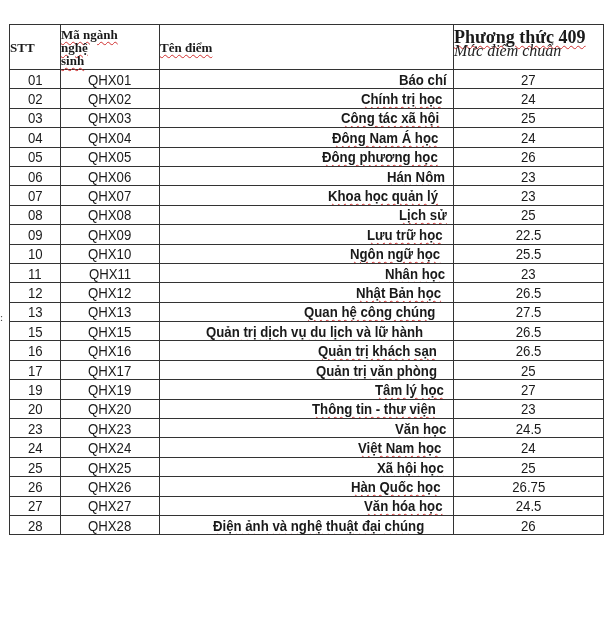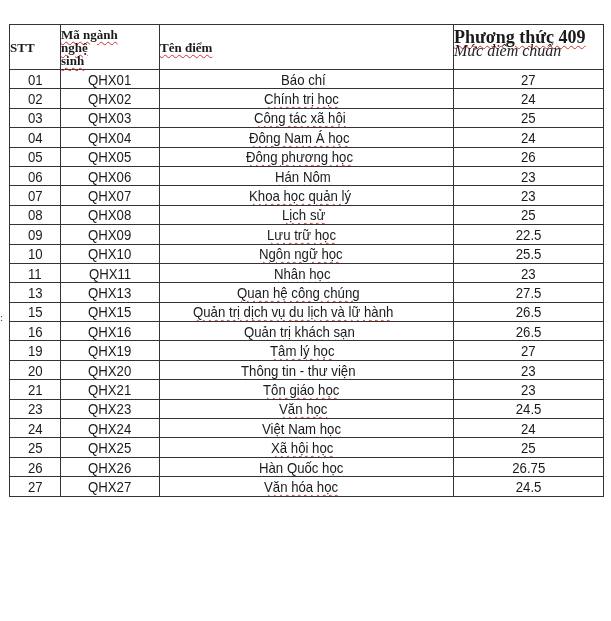--- a/index.html
+++ b/index.html
@@ -20,21 +20,21 @@
   .hdr-code { font-size: 13px; line-height: 12px; }
   .hdr-score-main { display: block; font-size: 18px; line-height: 14px; margin-top: -8px; }
   .hdr-score-sub { display: block; font-style: italic; font-weight: normal; font-size: 16px;
                    line-height: 13px; color: #222; }
   .spell { text-decoration: underline wavy #d03030; text-decoration-thickness: 1px;
            text-underline-offset: 2px; }
   table.scores tbody td { height: 18.4px; font-size: 15px; line-height: 17px;
                           font-family: "Liberation Sans", "DejaVu Sans", sans-serif;
                           transform-origin: left; }
   td.stt, td.code, td.score { text-align: center; }
-  td.name { text-align: center; padding-left: 6px; white-space: nowrap; overflow: hidden; }
+  td.name { text-align: right; padding-left: 6px; white-space: nowrap; overflow: hidden; font-weight: bold; }
   td .cond { display: inline-block; transform: scaleX(0.88); transform-origin: center; }
   td.name .cond { transform-origin: left; }
 </style>
 </head>
 <body>
 
 <span class="margin-mark">:</span>
 
 <table class="scores">
   <colgroup>
@@ -119,56 +119,62 @@
         <td class="name"><span class="cond spell">Ngôn ngữ học</span></td>
         <td class="score"><span class="cond">25.5</span></td>
       </tr>
       <tr>
         <td class="stt"><span class="cond">11</span></td>
         <td class="code"><span class="cond">QHX11</span></td>
         <td class="name"><span class="cond spell">Nhân học</span></td>
         <td class="score"><span class="cond">23</span></td>
       </tr>
       <tr>
+        <td class="stt"><span class="cond">12</span></td>
+        <td class="code"><span class="cond">QHX12</span></td>
+        <td class="name"><span class="cond spell">Nhật Bản học</span></td>
+        <td class="score"><span class="cond">26.5</span></td>
+      </tr>
+      <tr>
         <td class="stt"><span class="cond">13</span></td>
         <td class="code"><span class="cond">QHX13</span></td>
         <td class="name"><span class="cond spell">Quan hệ công chúng</span></td>
         <td class="score"><span class="cond">27.5</span></td>
       </tr>
       <tr>
         <td class="stt"><span class="cond">15</span></td>
         <td class="code"><span class="cond">QHX15</span></td>
         <td class="name"><span class="cond spell">Quản trị dịch vụ du lịch và lữ hành</span></td>
         <td class="score"><span class="cond">26.5</span></td>
       </tr>
       <tr>
         <td class="stt"><span class="cond">16</span></td>
         <td class="code"><span class="cond">QHX16</span></td>
         <td class="name"><span class="cond spell">Quản trị khách sạn</span></td>
         <td class="score"><span class="cond">26.5</span></td>
       </tr>
       <tr>
+        <td class="stt"><span class="cond">17</span></td>
+        <td class="code"><span class="cond">QHX17</span></td>
+        <td class="name"><span class="cond spell">Quản trị văn phòng</span></td>
+        <td class="score"><span class="cond">25</span></td>
+      </tr>
+      <tr>
         <td class="stt"><span class="cond">19</span></td>
         <td class="code"><span class="cond">QHX19</span></td>
         <td class="name"><span class="cond spell">Tâm lý học</span></td>
         <td class="score"><span class="cond">27</span></td>
       </tr>
       <tr>
         <td class="stt"><span class="cond">20</span></td>
         <td class="code"><span class="cond">QHX20</span></td>
         <td class="name"><span class="cond spell">Thông tin - thư viện</span></td>
         <td class="score"><span class="cond">23</span></td>
       </tr>
       <tr>
-        <td class="stt"><span class="cond">21</span></td>
-        <td class="code"><span class="cond">QHX21</span></td>
-        <td class="name"><span class="cond spell">Tôn giáo học</span></td>
-        <td class="score"><span class="cond">23</span></td>
-      </tr>
-      <tr>
         <td class="stt"><span class="cond">23</span></td>
         <td class="code"><span class="cond">QHX23</span></td>
         <td class="name"><span class="cond spell">Văn học</span></td>
         <td class="score"><span class="cond">24.5</span></td>
       </tr>
       <tr>
         <td class="stt"><span class="cond">24</span></td>
         <td class="code"><span class="cond">QHX24</span></td>
         <td class="name"><span class="cond spell">Việt Nam học</span></td>
         <td class="score"><span class="cond">24</span></td>
@@ -184,14 +190,20 @@
         <td class="code"><span class="cond">QHX26</span></td>
         <td class="name"><span class="cond spell">Hàn Quốc học</span></td>
         <td class="score"><span class="cond">26.75</span></td>
       </tr>
       <tr>
         <td class="stt"><span class="cond">27</span></td>
         <td class="code"><span class="cond">QHX27</span></td>
         <td class="name"><span class="cond spell">Văn hóa học</span></td>
         <td class="score"><span class="cond">24.5</span></td>
       </tr>
+      <tr>
+        <td class="stt"><span class="cond">28</span></td>
+        <td class="code"><span class="cond">QHX28</span></td>
+        <td class="name"><span class="cond spell">Điện ảnh và nghệ thuật đại chúng</span></td>
+        <td class="score"><span class="cond">26</span></td>
+      </tr>
     </tbody>
 </table>
 
 </body></html>

